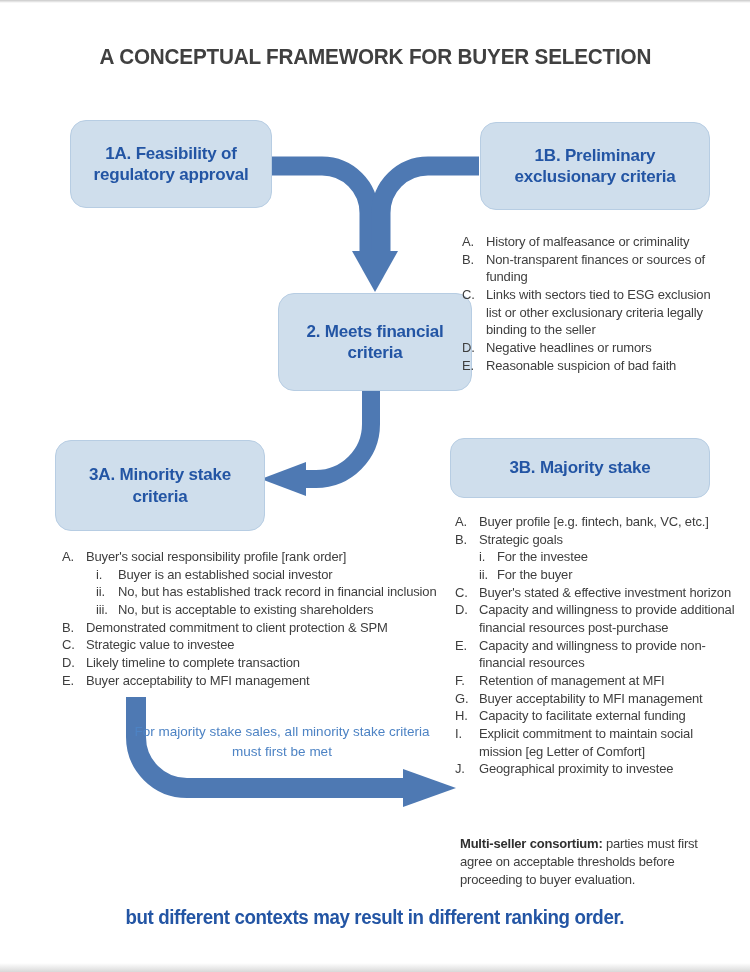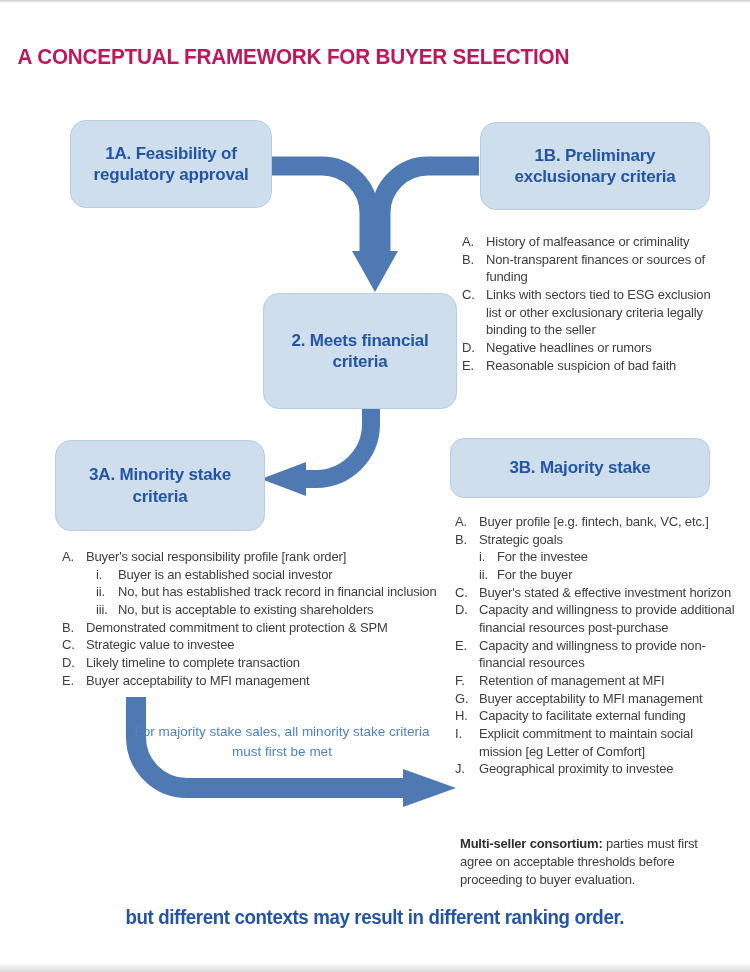--- a/index.html
+++ b/index.html
@@ -5,33 +5,33 @@
   html,body{margin:0;padding:0;background:#ffffff;}
   #page{
     position:relative;width:750px;height:972px;overflow:hidden;background:#ffffff;
     font-family:"Liberation Sans", sans-serif;
   }
   .top-edge{position:absolute;top:0;left:0;right:0;height:3px;
     background:linear-gradient(#c9c9c9,#ffffff);}
   .bottom-edge{position:absolute;bottom:0;left:0;right:0;height:9px;
     background:linear-gradient(rgba(255,255,255,0),#d8d8d8);}
   .title{
-    position:absolute;top:44px;left:0;width:100%;
-    font-size:22px;font-weight:bold;color:#be185d;letter-spacing:-0.2px;white-space:nowrap;
+    position:absolute;top:44px;left:0;width:100%;text-align:center;
+    font-size:22px;font-weight:bold;color:#404040;letter-spacing:-0.2px;white-space:nowrap;
   }
   .title>span{display:inline-block;transform:scaleX(0.94);transform-origin:center;}
   .fbox{
     position:absolute;background:#cfdeec;border:1.5px solid #b7cde3;border-radius:16px;
     display:flex;align-items:center;justify-content:center;text-align:center;
     color:#2355a4;font-weight:bold;font-size:17px;line-height:1.25;letter-spacing:-0.2px;
     box-sizing:border-box;padding:8px 14px;
   }
   #box-1a{left:70px;top:120px;width:202px;height:88px;}
   #box-1b{left:480px;top:122px;width:230px;height:88px;}
-  #box-2 {left:263px;top:293px;width:194px;height:116px;}
+  #box-2 {left:278px;top:293px;width:194px;height:98px;}
   #box-3a{left:55px;top:440px;width:210px;height:91px;}
   #box-3b{left:450px;top:438px;width:260px;height:60px;border-radius:14px;}
   svg#arrows{position:absolute;left:0;top:0;}
   .list{
     position:absolute;color:#3e3e3e;font-size:13px;line-height:1.36;letter-spacing:-0.15px;
   }
   .li{display:flex;}
   .li .mk{flex:0 0 24px;}
   .li .tx{flex:1 1 auto;}
   #list-1b{left:462px;top:233px;width:258px;}

